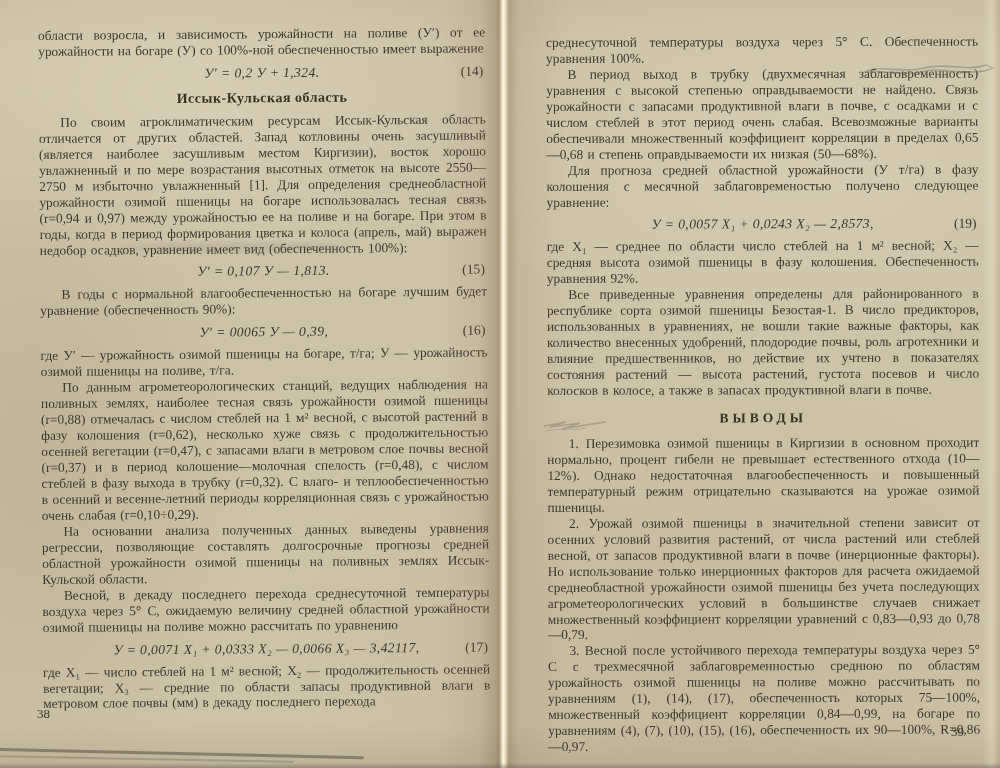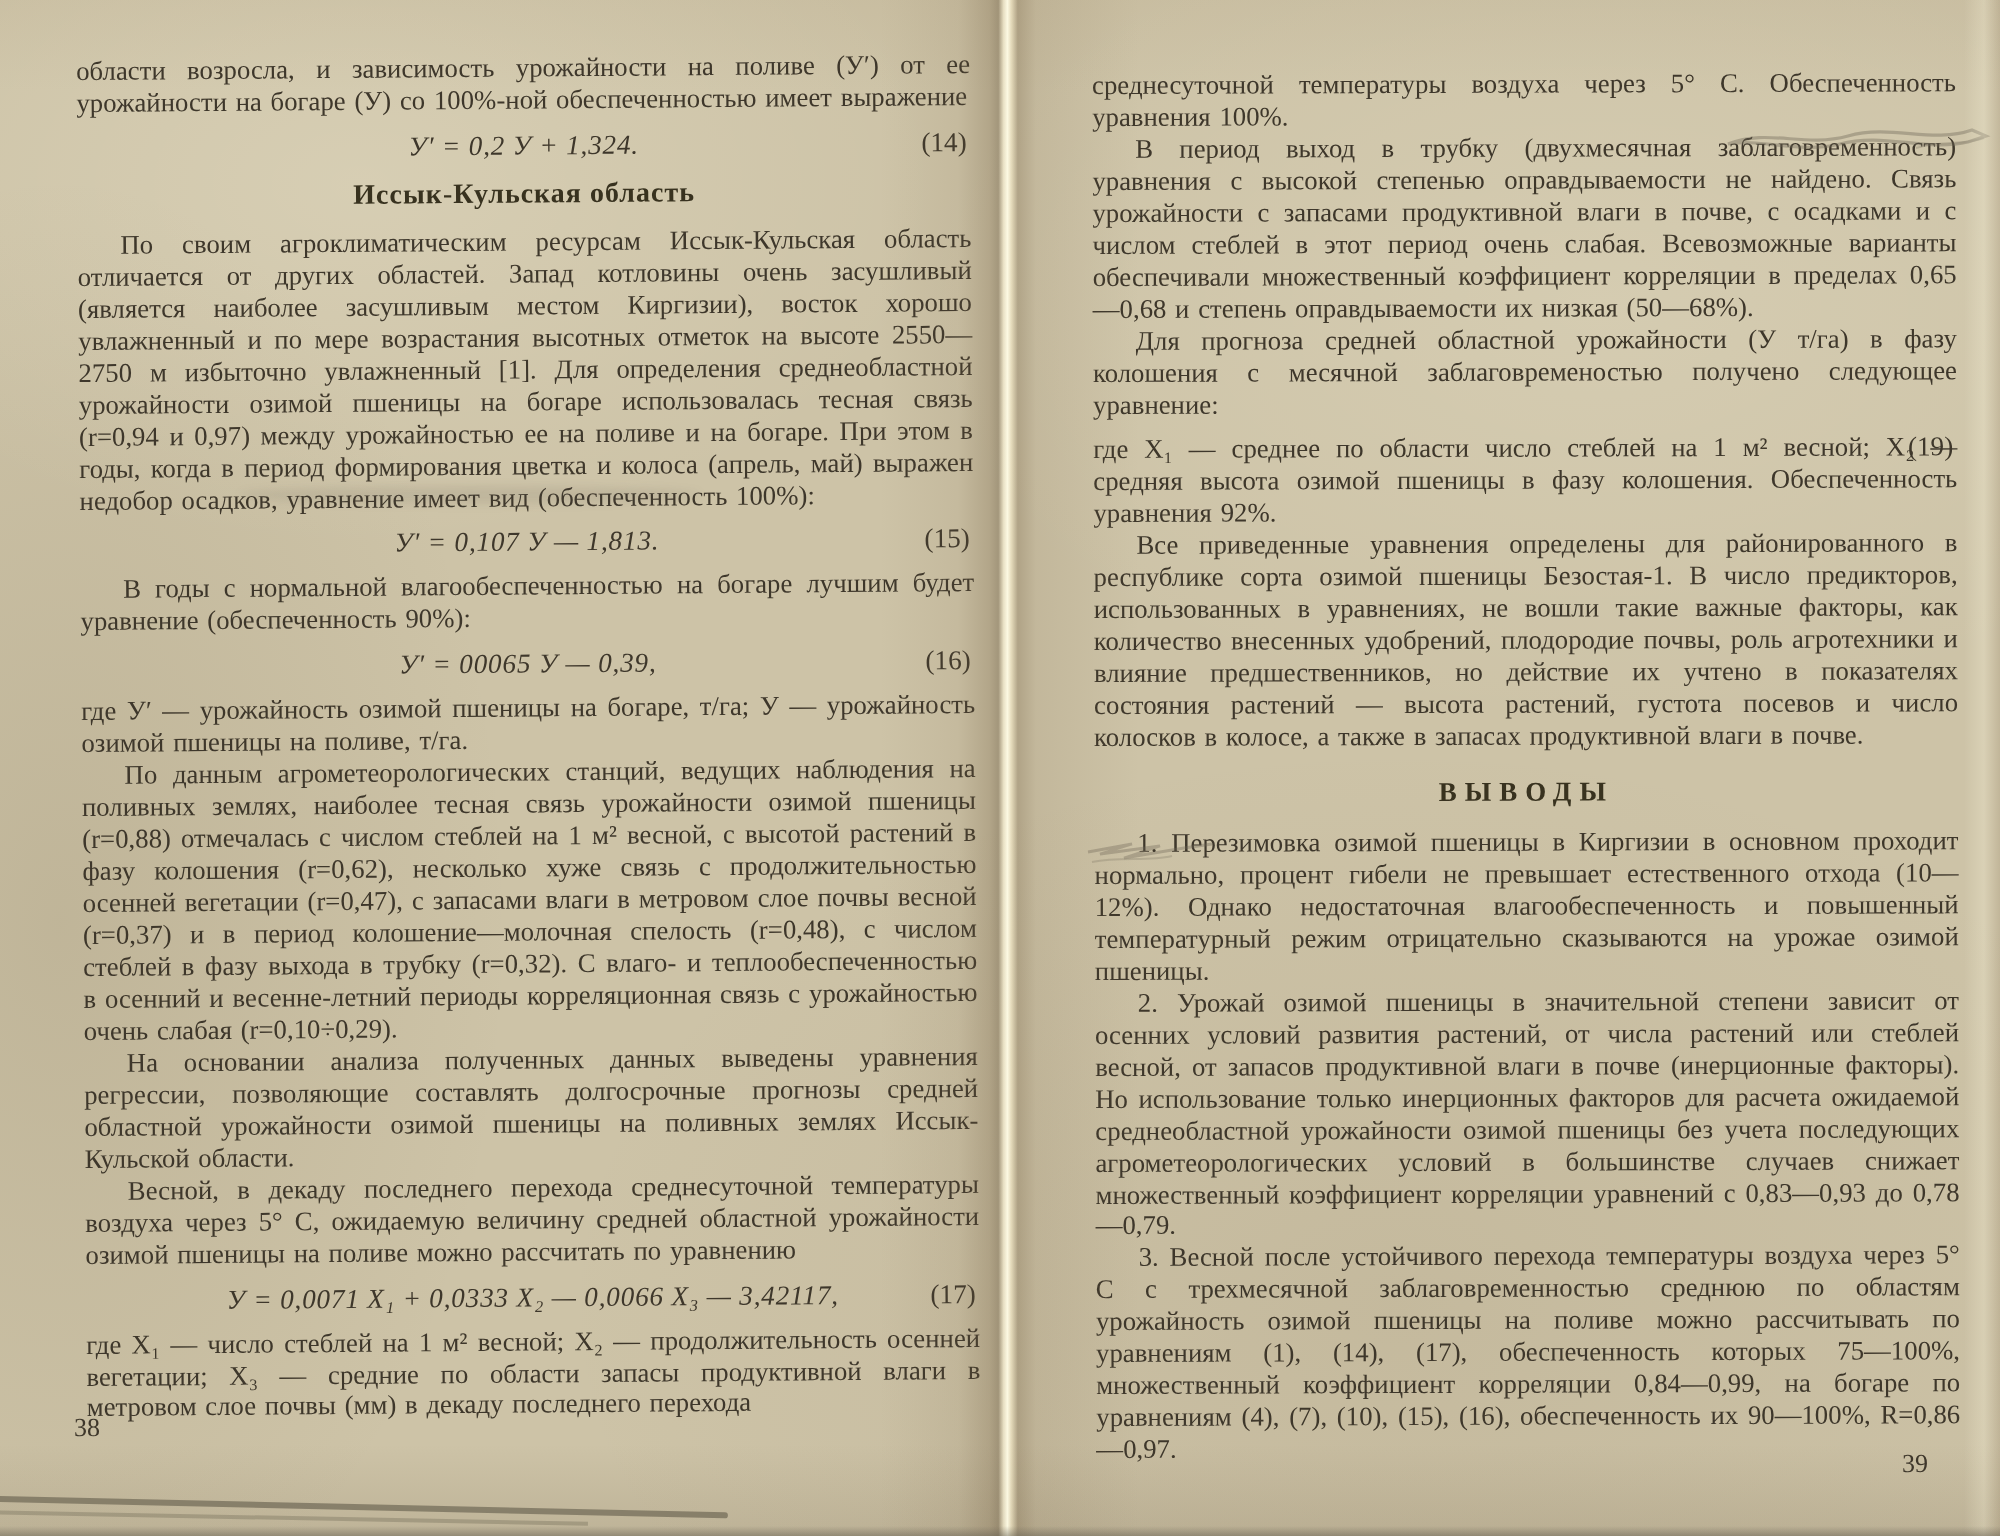--- a/index.html
+++ b/index.html
@@ -92,20 +92,21 @@
       <span class="eqnum">(17)</span>
     </div>
     <p>где X₁ — число стеблей на 1 м² весной; X₂ — продолжительность осенней вегетации; X₃ — средние по области запасы продуктивной влаги в метровом слое почвы (мм) в декаду последнего перехода</p>
   </div>
 
   <div class="page-content pg-right">
     <p>среднесуточной температуры воздуха через 5° С. Обеспеченность уравнения 100%.</p>
     <p class="indent">В период выход в трубку (двухмесячная заблаговременность) уравнения с высокой степенью оправдываемости не найдено. Связь урожайности с запасами продуктивной влаги в почве, с осадками и с числом стеблей в этот период очень слабая. Всевозможные варианты обеспечивали множественный коэффициент корреляции в пределах 0,65—0,68 и степень оправдываемости их низкая (50—68%).</p>
     <p class="indent">Для прогноза средней областной урожайности (У т/га) в фазу колошения с месячной заблаговременостью получено следующее уравнение:</p>
     <div class="equation">
+      <span class="formula">У = 0,0057 X₁ + 0,0243 X₂ — 2,8573,</span>
       <span class="eqnum">(19)</span>
     </div>
     <p>где X₁ — среднее по области число стеблей на 1 м² весной; X₂ — средняя высота озимой пшеницы в фазу колошения. Обеспеченность уравнения 92%.</p>
     <p class="indent">Все приведенные уравнения определены для районированного в республике сорта озимой пшеницы Безостая-1. В число предикторов, использованных в уравнениях, не вошли такие важные факторы, как количество внесенных удобрений, плодородие почвы, роль агротехники и влияние предшественников, но действие их учтено в показателях состояния растений — высота растений, густота посевов и число колосков в колосе, а также в запасах продуктивной влаги в почве.</p>
     <div class="conclusions-heading">ВЫВОДЫ</div>
     <p class="indent">1. Перезимовка озимой пшеницы в Киргизии в основном проходит нормально, процент гибели не превышает естественного отхода (10—12%). Однако недостаточная влагообеспеченность и повышенный температурный режим отрицательно сказываются на урожае озимой пшеницы.</p>
     <p class="indent">2. Урожай озимой пшеницы в значительной степени зависит от осенних условий развития растений, от числа растений или стеблей весной, от запасов продуктивной влаги в почве (инерционные факторы). Но использование только инерционных факторов для расчета ожидаемой среднеобластной урожайности озимой пшеницы без учета последующих агрометеорологических условий в большинстве случаев снижает множественный коэффициент корреляции уравнений с 0,83—0,93 до 0,78—0,79.</p>
     <p class="indent">3. Весной после устойчивого перехода температуры воздуха через 5° С с трехмесячной заблаговременностью среднюю по областям урожайность озимой пшеницы на поливе можно рассчитывать по уравнениям (1), (14), (17), обеспеченность которых 75—100%, множественный коэффициент корреляции 0,84—0,99, на богаре по уравнениям (4), (7), (10), (15), (16), обеспеченность их 90—100%, R=0,86—0,97.</p>
   </div>
 

